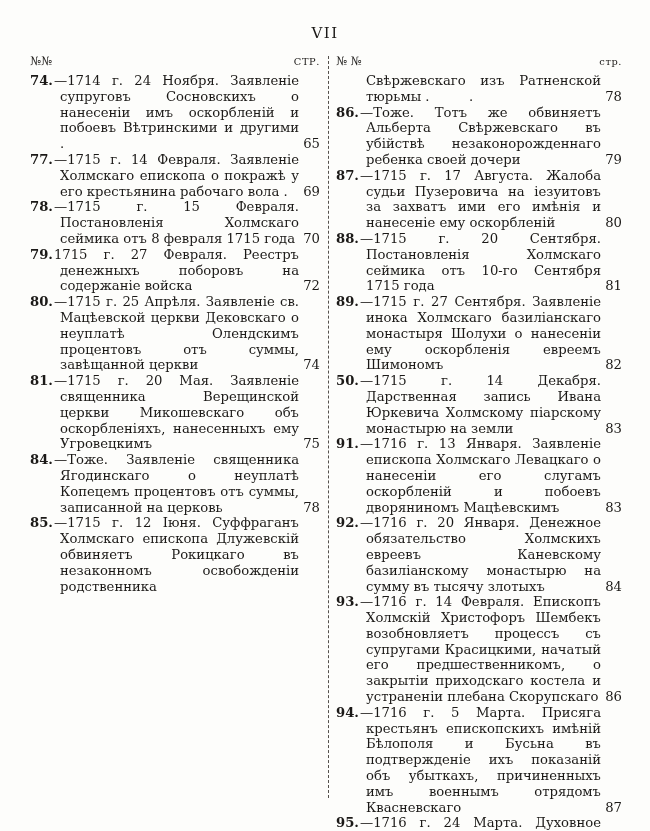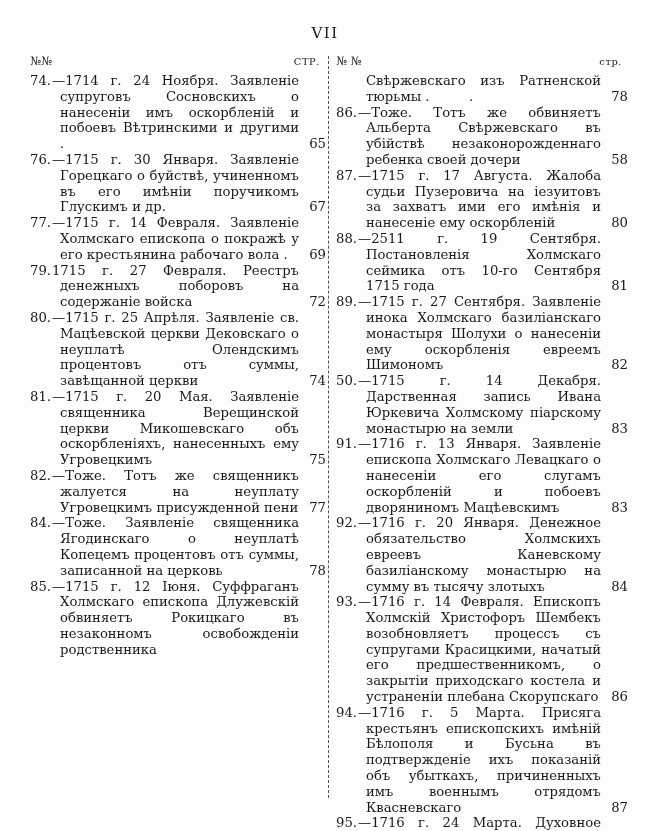--- a/index.html
+++ b/index.html
@@ -32,61 +32,60 @@
     border-left:1.3px dashed #54504c;
   }
   .entry{
     position:relative;
     text-align:justify;
     padding-left:30px;
     padding-right:27px;
     text-indent:-30px;
   }
   .entry.cont{text-indent:0;}
-  .entry .num{margin-right:1px;}
+  .entry .num{margin-right:1px;font-weight:bold;}
   .entry .page{
-    position:absolute;right:0;bottom:0;
+    position:absolute;right:6px;bottom:0;
     text-indent:0;
   }
 </style>
 </head>
 <body>
 
 <div class="folio">VII</div>
 
 <div class="divider"></div>
 
 <div class="column col-left">
   <div class="col-header">
     <span class="hdr-num">№№</span>
     <span class="hdr-page">СТР.</span>
   </div>
   <div id="left-entries">
       <div class="entry"><span class="num">74.</span><span class="body">—1714 г. 24 Ноября. Заявленіе супруговъ Сосновскихъ о нанесеніи имъ оскорбленій и побоевъ Вѣтринскими и другими .</span><span class="page">65</span></div>
-      <div class="entry"><span class="num">76.</span><span class="body">—1715 г. 30 Января. Заявленіе Горецкаго о буйствѣ, учиненномъ въ его имѣніи поручикомъ Глускимъ и др.</span><span class="page">67</span></div>
       <div class="entry"><span class="num">77.</span><span class="body">—1715 г. 14 Февраля. Заявленіе Холмскаго епископа о покражѣ у его крестьянина рабочаго вола .</span><span class="page">69</span></div>
+      <div class="entry"><span class="num">78.</span><span class="body">—1715 г. 15 Февраля. Постановленія Холмскаго сеймика отъ 8 февраля 1715 года</span><span class="page">70</span></div>
       <div class="entry"><span class="num">79.</span><span class="body">1715 г. 27 Февраля. Реестръ денежныхъ поборовъ на содержаніе войска</span><span class="page">72</span></div>
       <div class="entry"><span class="num">80.</span><span class="body">—1715 г. 25 Апрѣля. Заявленіе св. Мацѣевской церкви Дековскаго о неуплатѣ Олендскимъ процентовъ отъ суммы, завѣщанной церкви</span><span class="page">74</span></div>
       <div class="entry"><span class="num">81.</span><span class="body">—1715 г. 20 Мая. Заявленіе священника Верещинской церкви Микошевскаго объ оскорбленіяхъ, нанесенныхъ ему Угровецкимъ</span><span class="page">75</span></div>
-      <div class="entry"><span class="num">82.</span><span class="body">—Тоже. Тотъ же священникъ жалуется на неуплату Угровецкимъ присужденной пени</span><span class="page">77</span></div>
       <div class="entry"><span class="num">84.</span><span class="body">—Тоже. Заявленіе священника Ягодинскаго о неуплатѣ Копецемъ процентовъ отъ суммы, записанной на церковь</span><span class="page">78</span></div>
       <div class="entry"><span class="num">85.</span><span class="body">—1715 г. 12 Іюня. Суффраганъ Холмскаго епископа Длужевскій обвиняетъ Рокицкаго въ незаконномъ освобожденіи родственника</span></div>
     </div>
 </div>
 
 <div class="column col-right">
   <div class="col-header">
     <span class="hdr-num">№ №</span>
     <span class="hdr-page">стр.</span>
   </div>
   <div id="right-entries">
       <div class="entry cont"><span class="body">Свѣржевскаго изъ Ратненской тюрьмы .   .</span><span class="page">78</span></div>
-      <div class="entry"><span class="num">86.</span><span class="body">—Тоже. Тотъ же обвиняетъ Альберта Свѣржевскаго въ убійствѣ незаконорожденнаго ребенка своей дочери</span><span class="page">58</span></div>
+      <div class="entry"><span class="num">86.</span><span class="body">—Тоже. Тотъ же обвиняетъ Альберта Свѣржевскаго въ убійствѣ незаконорожденнаго ребенка своей дочери</span><span class="page">79</span></div>
       <div class="entry"><span class="num">87.</span><span class="body">—1715 г. 17 Августа. Жалоба судьи Пузеровича на іезуитовъ за захватъ ими его имѣнія и нанесеніе ему оскорбленій</span><span class="page">80</span></div>
-      <div class="entry"><span class="num">88.</span><span class="body">—2511 г. 19 Сентября. Постановленія Холмскаго сеймика отъ 10-го Сентября 1715 года</span><span class="page">81</span></div>
+      <div class="entry"><span class="num">88.</span><span class="body">—1715 г. 20 Сентября. Постановленія Холмскаго сеймика отъ 10-го Сентября 1715 года</span><span class="page">81</span></div>
       <div class="entry"><span class="num">89.</span><span class="body">—1715 г. 27 Сентября. Заявленіе инока Холмскаго базиліанскаго монастыря Шолухи о нанесеніи ему оскорбленія евреемъ Шимономъ</span><span class="page">82</span></div>
       <div class="entry"><span class="num">50.</span><span class="body">—1715 г. 14 Декабря. Дарственная запись Ивана Юркевича Холмскому піарскому монастырю на земли</span><span class="page">83</span></div>
       <div class="entry"><span class="num">91.</span><span class="body">—1716 г. 13 Января. Заявленіе епископа Холмскаго Левацкаго о нанесеніи его слугамъ оскорбленій и побоевъ дворяниномъ Мацѣевскимъ</span><span class="page">83</span></div>
       <div class="entry"><span class="num">92.</span><span class="body">—1716 г. 20 Января. Денежное обязательство Холмскихъ евреевъ Каневскому базиліанскому монастырю на сумму въ тысячу злотыхъ</span><span class="page">84</span></div>
       <div class="entry"><span class="num">93.</span><span class="body">—1716 г. 14 Февраля. Епископъ Холмскій Христофоръ Шембекъ возобновляетъ процессъ съ супругами Красицкими, начатый его предшественникомъ, о закрытіи приходскаго костела и устраненіи плебана Скорупскаго</span><span class="page">86</span></div>
       <div class="entry"><span class="num">94.</span><span class="body">—1716 г. 5 Марта. Присяга крестьянъ епископскихъ имѣній Бѣлополя и Бусьна въ подтвержденіе ихъ показаній объ убыткахъ, причиненныхъ имъ военнымъ отрядомъ Квасневскаго</span><span class="page">87</span></div>
       <div class="entry"><span class="num">95.</span><span class="body">—1716 г. 24 Марта. Духовное завѣщаніе Чарнецкаго . . . . .</span></div>
     </div>
 </div>
 

